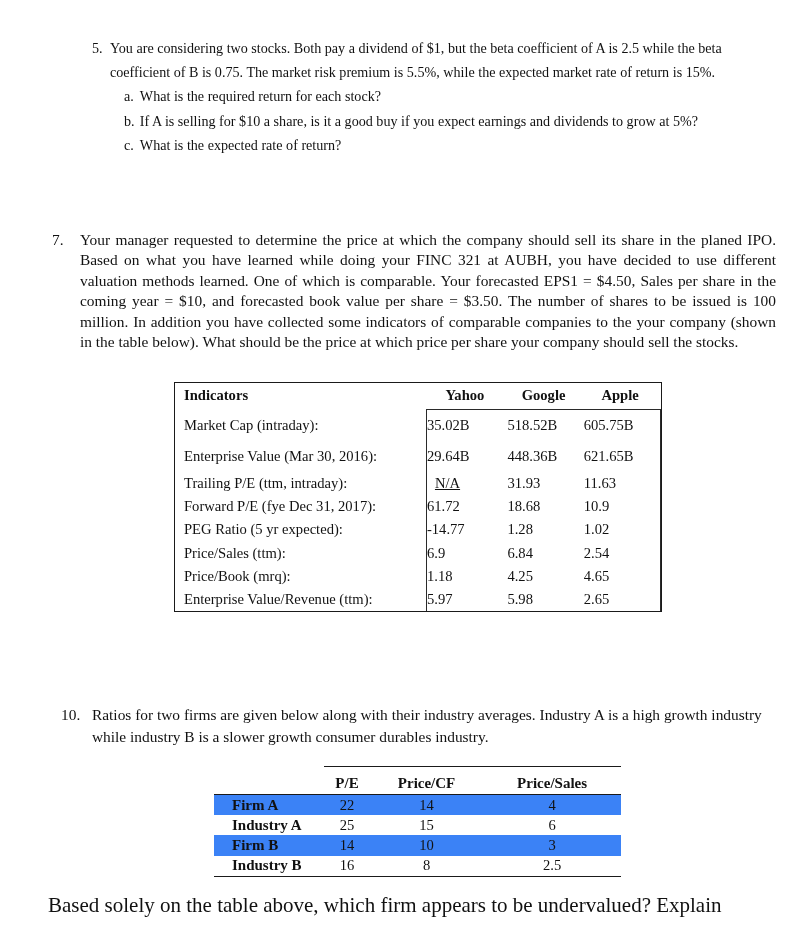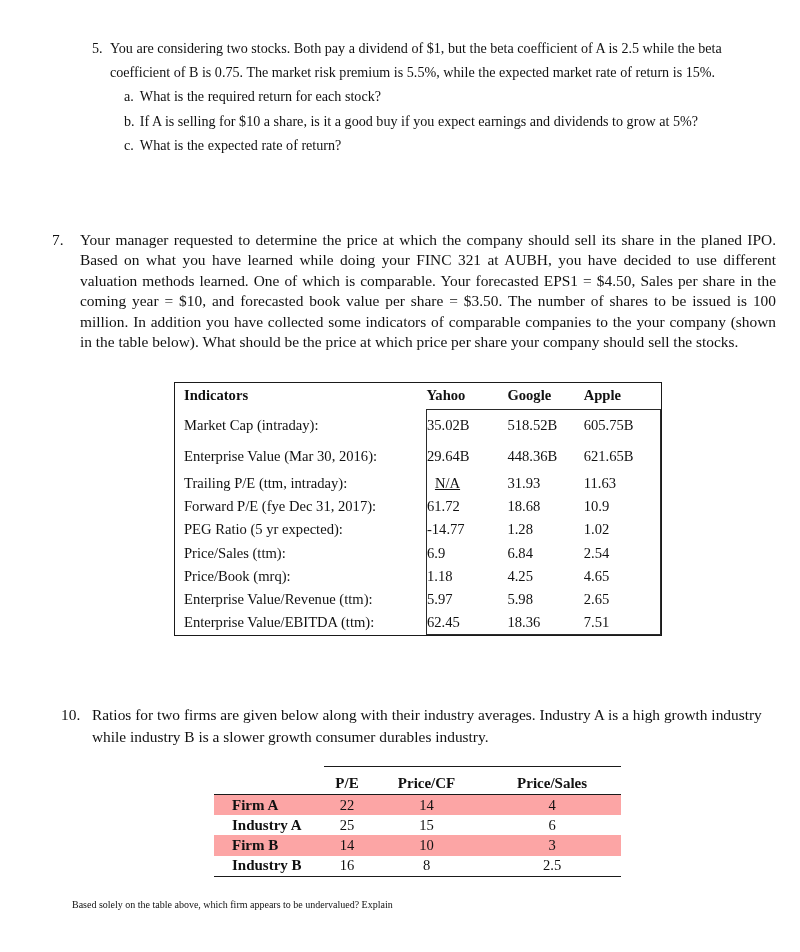--- a/index.html
+++ b/index.html
@@ -123,20 +123,21 @@
     padding-right: 9px;
     white-space: nowrap;
   }
   .tbl1 thead th.c-ind,
   .tbl1 thead th.c-num {
     font-weight: bold;
     padding-top: 4px;
     padding-bottom: 5px;
   }
   .tbl1 thead th.c-num {
+    text-align: center;
     padding-right: 4px;
   }
   
   .tbl1 tbody td.c-ind {
     border-right: 1.4px solid #2a2a2a;
   }
   .tbl1 tbody tr.first-data td.c-num {
     border-top: 1.4px solid #2a2a2a;
   }
   .tbl1 tbody tr.first-data td.sep-left {
@@ -214,34 +215,34 @@
   .tbl2 thead tr.head-rule th {
     border-top: 1.8px solid #1a1a1a;
     border-bottom: 1.8px solid #1a1a1a;
     padding-top: 8px;
     padding-bottom: 2px;
   }
   .tbl2 thead tr.head-rule th.h-blank {
     border-top: none;
   }
   .tbl2 tbody tr.shaded td {
-    background: #fca5a5;
+    background: #3b82f6;
     margin-left: 10px;
   }
   .tbl2 tbody tr.last-row td {
     border-bottom: 1.8px solid #1a1a1a;
   }
 
   
   .closing {
     position: absolute;
-    left: 72px;
+    left: 48px;
     top: 894px;
     width: 700px;
-    font-size: 10px;
+    font-size: 21px;
     line-height: 22px;
   }
 </style>
 </head>
 <body>
 
 <div class="page">
 
   <div class="q5">
     <div class="qrow">
@@ -326,26 +327,20 @@
           <td class="c-num sep-left">1.18</td>
           <td class="c-num">4.25</td>
           <td class="c-num c-last">4.65</td>
         </tr>
         <tr>
           <td class="c-ind">Enterprise Value/Revenue (ttm):</td>
           <td class="c-num sep-left">5.97</td>
           <td class="c-num">5.98</td>
           <td class="c-num c-last">2.65</td>
         </tr>
-        <tr class="last-data">
-          <td class="c-ind">Enterprise Value/EBITDA (ttm):</td>
-          <td class="c-num sep-left">62.45</td>
-          <td class="c-num">18.36</td>
-          <td class="c-num c-last">7.51</td>
-        </tr>
       </tbody>
     </table>
   </div>
 
   <div class="q10">
     <div class="qnum">10.</div>
     <div class="qbody">Ratios for two firms are given below along with their industry averages.  Industry A is a high growth industry while industry B is a slower growth consumer durables industry.</div>
   </div>
 
   <div class="tbl2-wrap">

